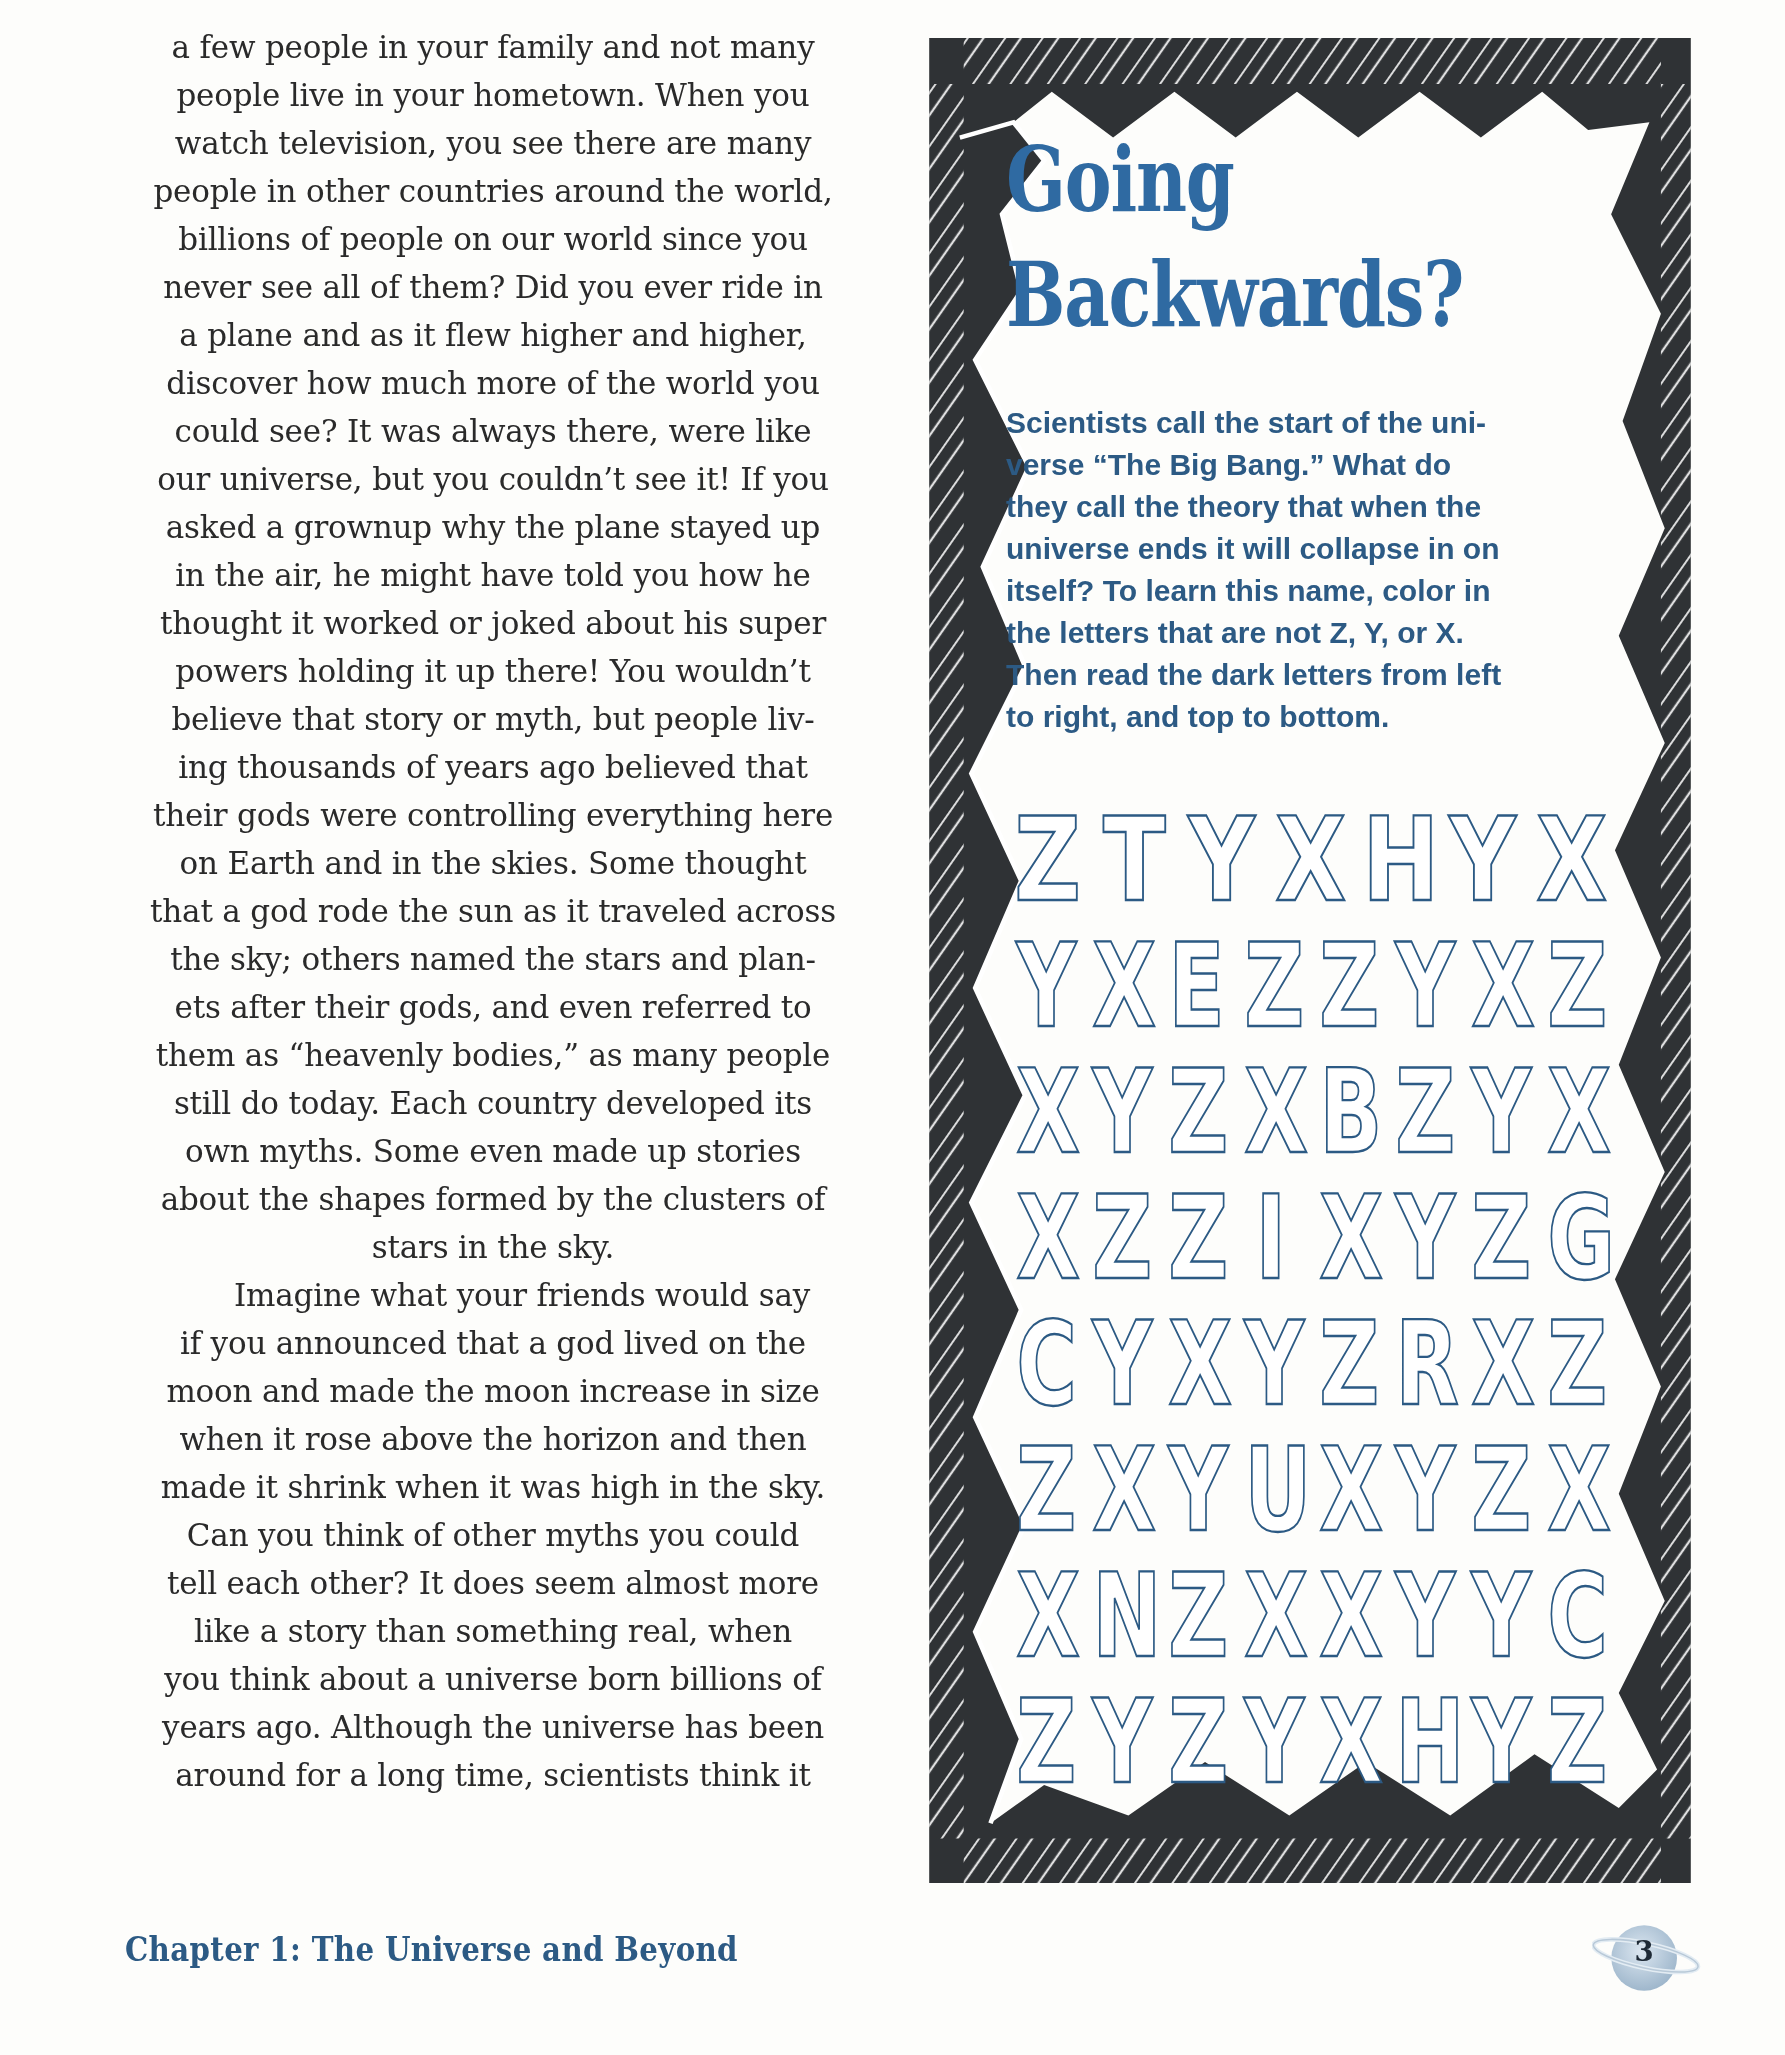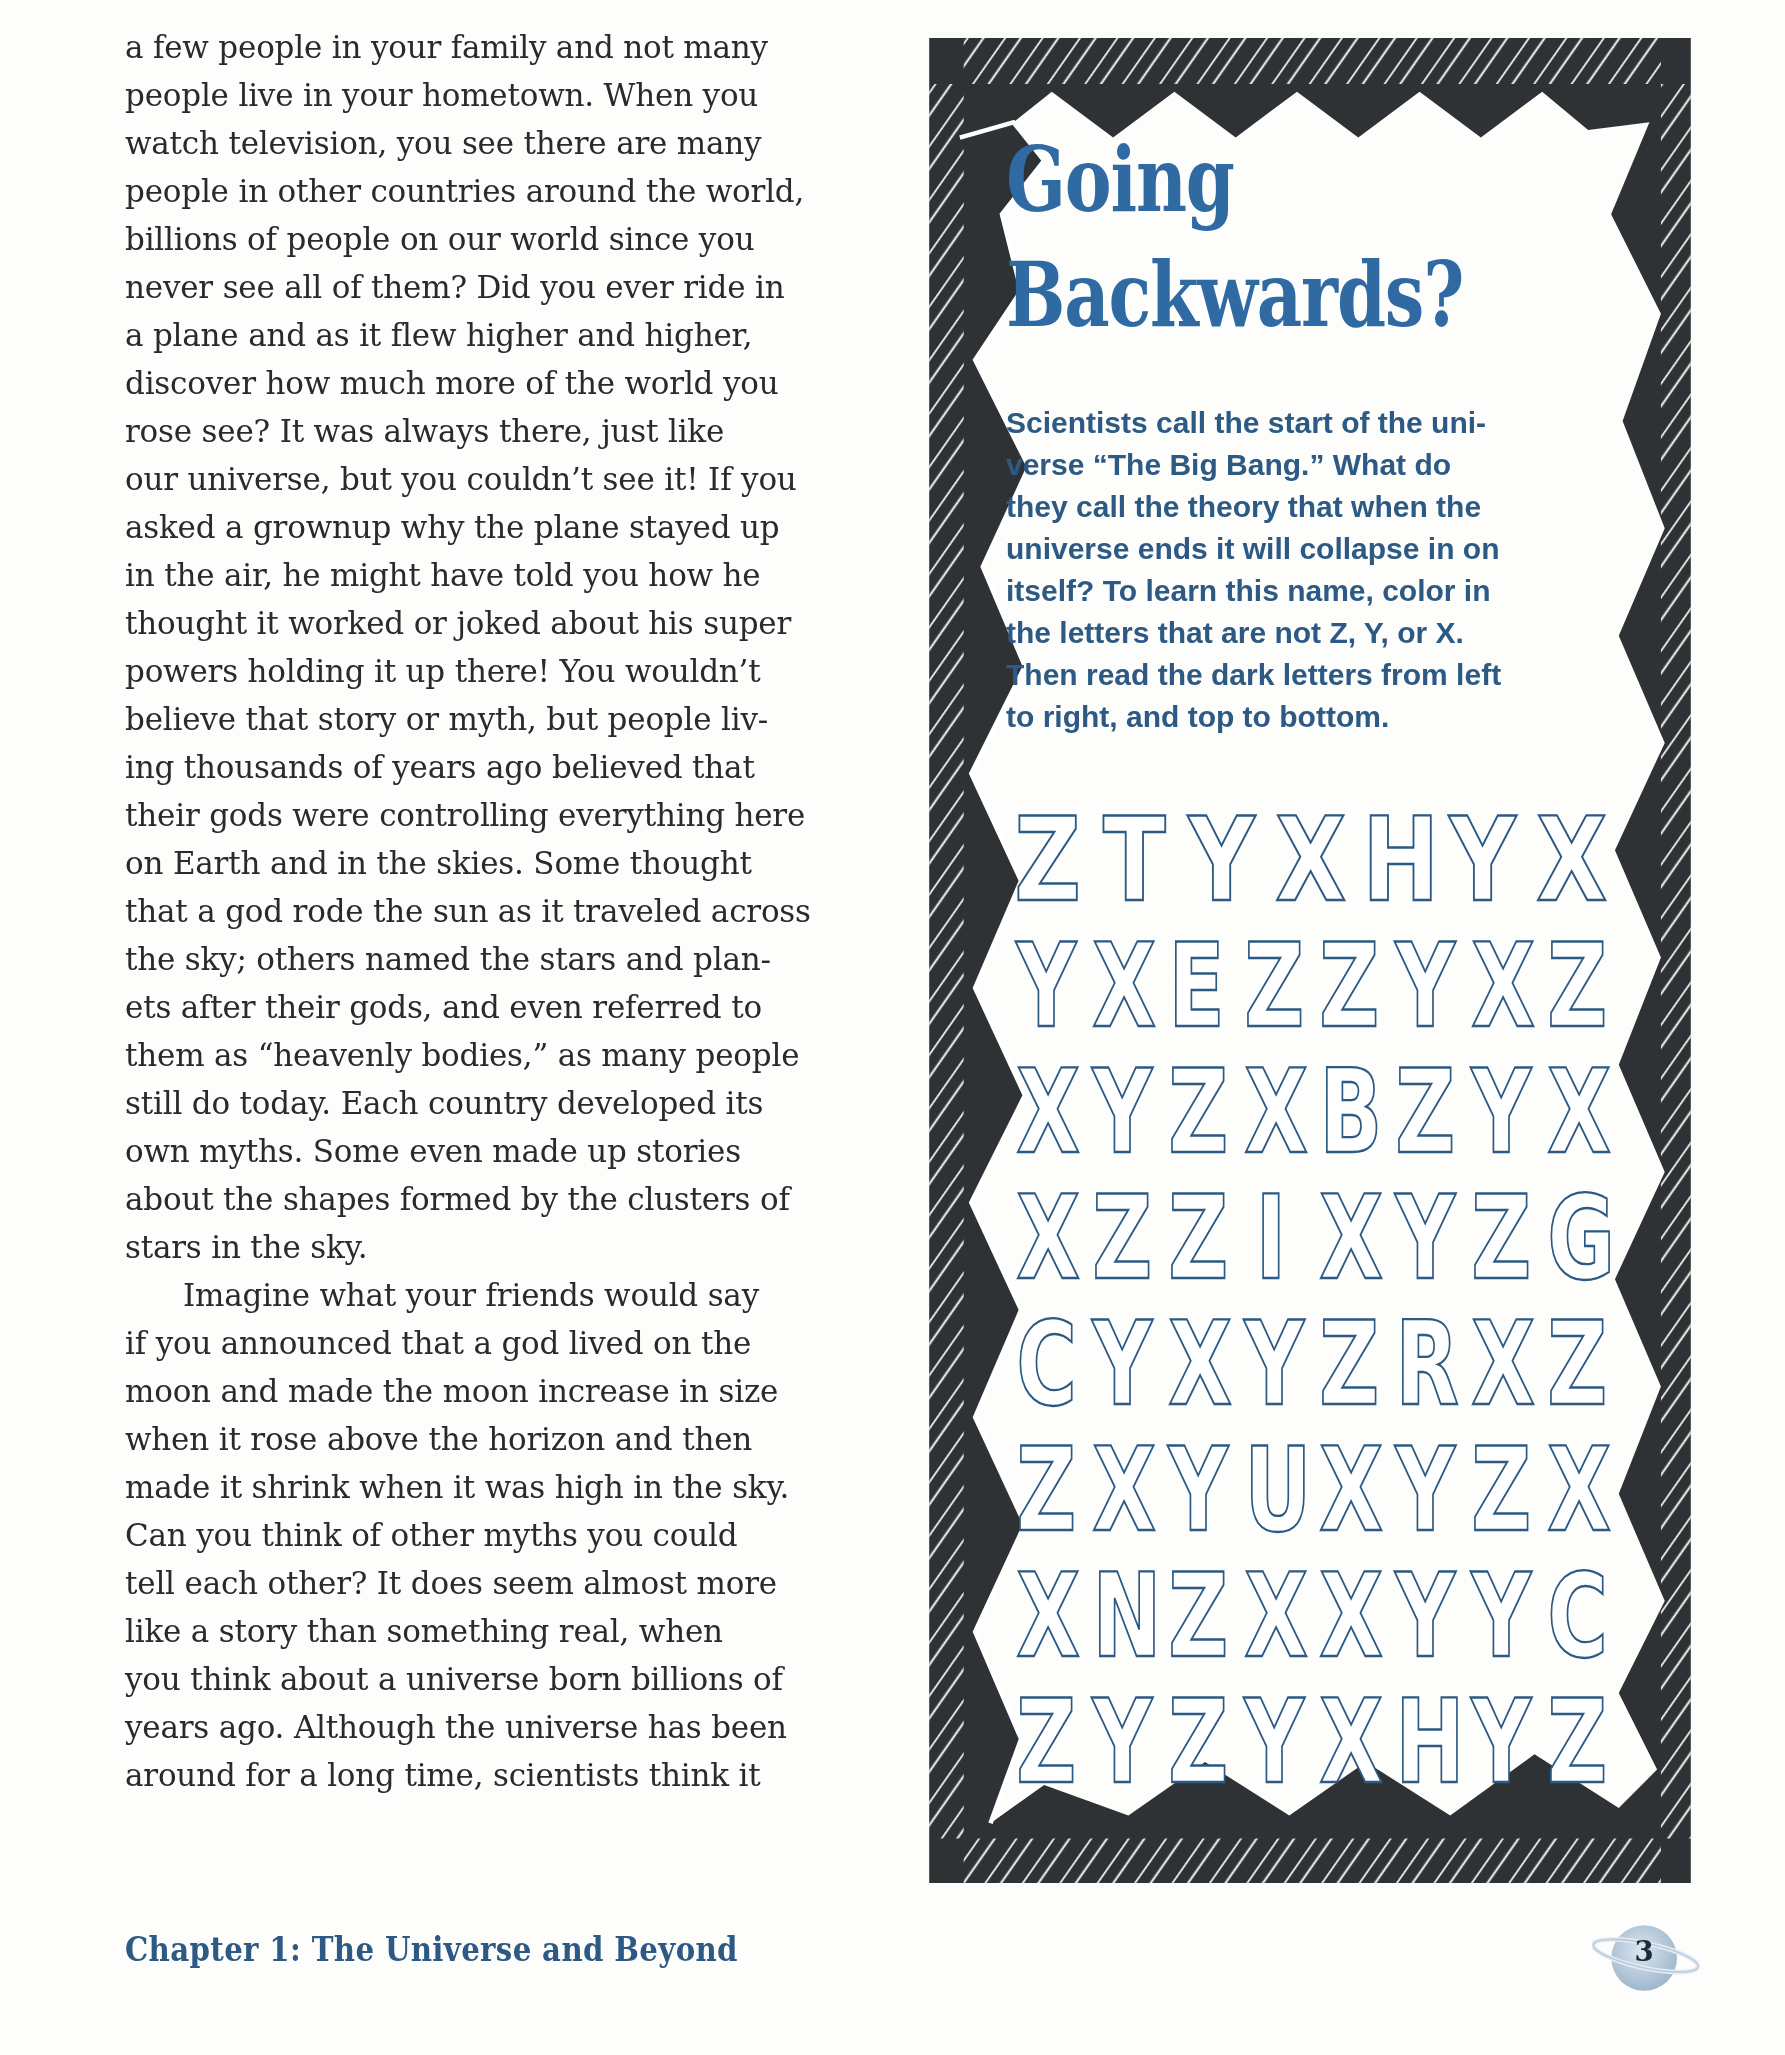--- a/index.html
+++ b/index.html
@@ -6,21 +6,21 @@
   body {
     width:1785px; height:2056px; position:relative; overflow:hidden;
     background:#fdfdfb;
   }
   .body-col {
     position:absolute; left:125px; top:23px; width:736px;
     font-family:"DejaVu Serif", serif;
     font-size:31px; line-height:48px; color:#2a2a2a;
     letter-spacing:-0.2px;
   }
-  .body-col .line { display:block; white-space:nowrap; }
+  .body-col .line { display:block; white-space:nowrap;text-align:center; }
   .body-col .indent { padding-left:58px; }
 
   .box {
     position:absolute; left:929px; top:38px; width:762px; height:1636px;
   }
   .box svg.frame { position:absolute; left:0; top:0; }
   .box-title {
     position:absolute; left:77px; top:84px;
     font-family:"DejaVu Serif", serif; font-weight:bold;
     color:#2f6aa2; font-size:90px; line-height:115px;
@@ -71,21 +71,21 @@
 
 <div class="body-col">
   <span class="line">a few people in your family and not many</span>
   <span class="line">people live in your hometown. When you</span>
   <span class="line">watch television, you see there are many</span>
   <span class="line">people in other countries around the world,</span>
   <span class="line">billions of people on our world since you</span>
   <span class="line">never see all of them? Did you ever ride in</span>
   <span class="line">a plane and as it flew higher and higher,</span>
   <span class="line">discover how much more of the world you</span>
-  <span class="line">rose see? It was always there, just like</span>
+  <span class="line">could see? It was always there, were like</span>
   <span class="line">our universe, but you couldn’t see it! If you</span>
   <span class="line">asked a grownup why the plane stayed up</span>
   <span class="line">in the air, he might have told you how he</span>
   <span class="line">thought it worked or joked about his super</span>
   <span class="line">powers holding it up there! You wouldn’t</span>
   <span class="line">believe that story or myth, but people liv-</span>
   <span class="line">ing thousands of years ago believed that</span>
   <span class="line">their gods were controlling everything here</span>
   <span class="line">on Earth and in the skies. Some thought</span>
   <span class="line">that a god rode the sun as it traveled across</span>

